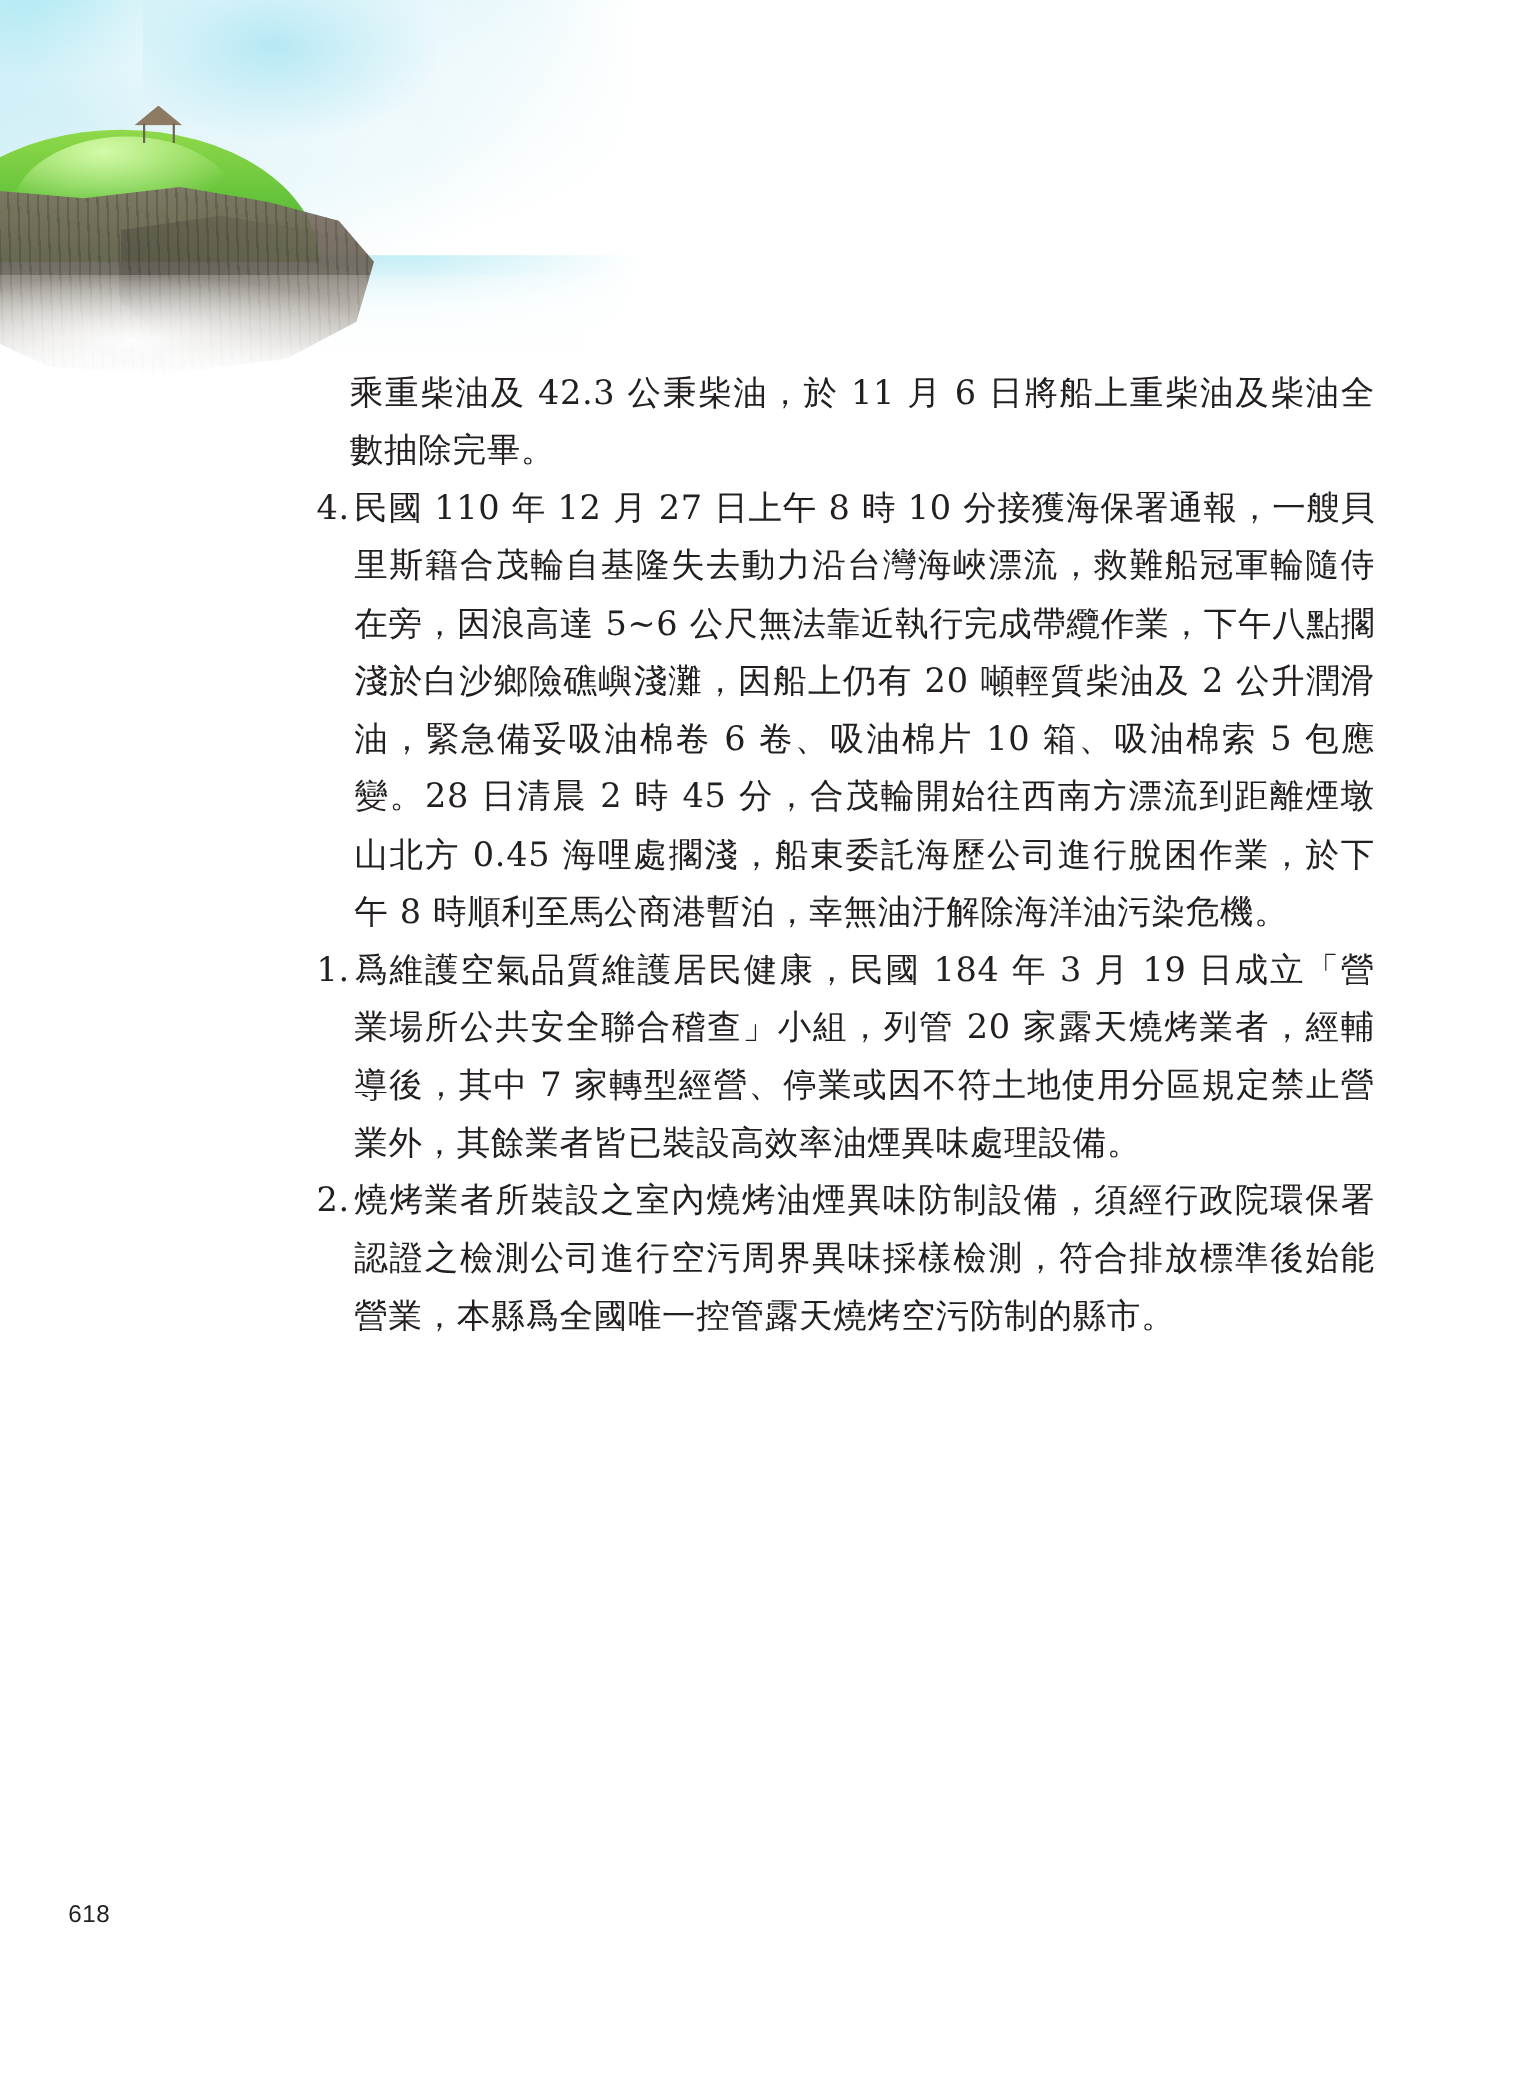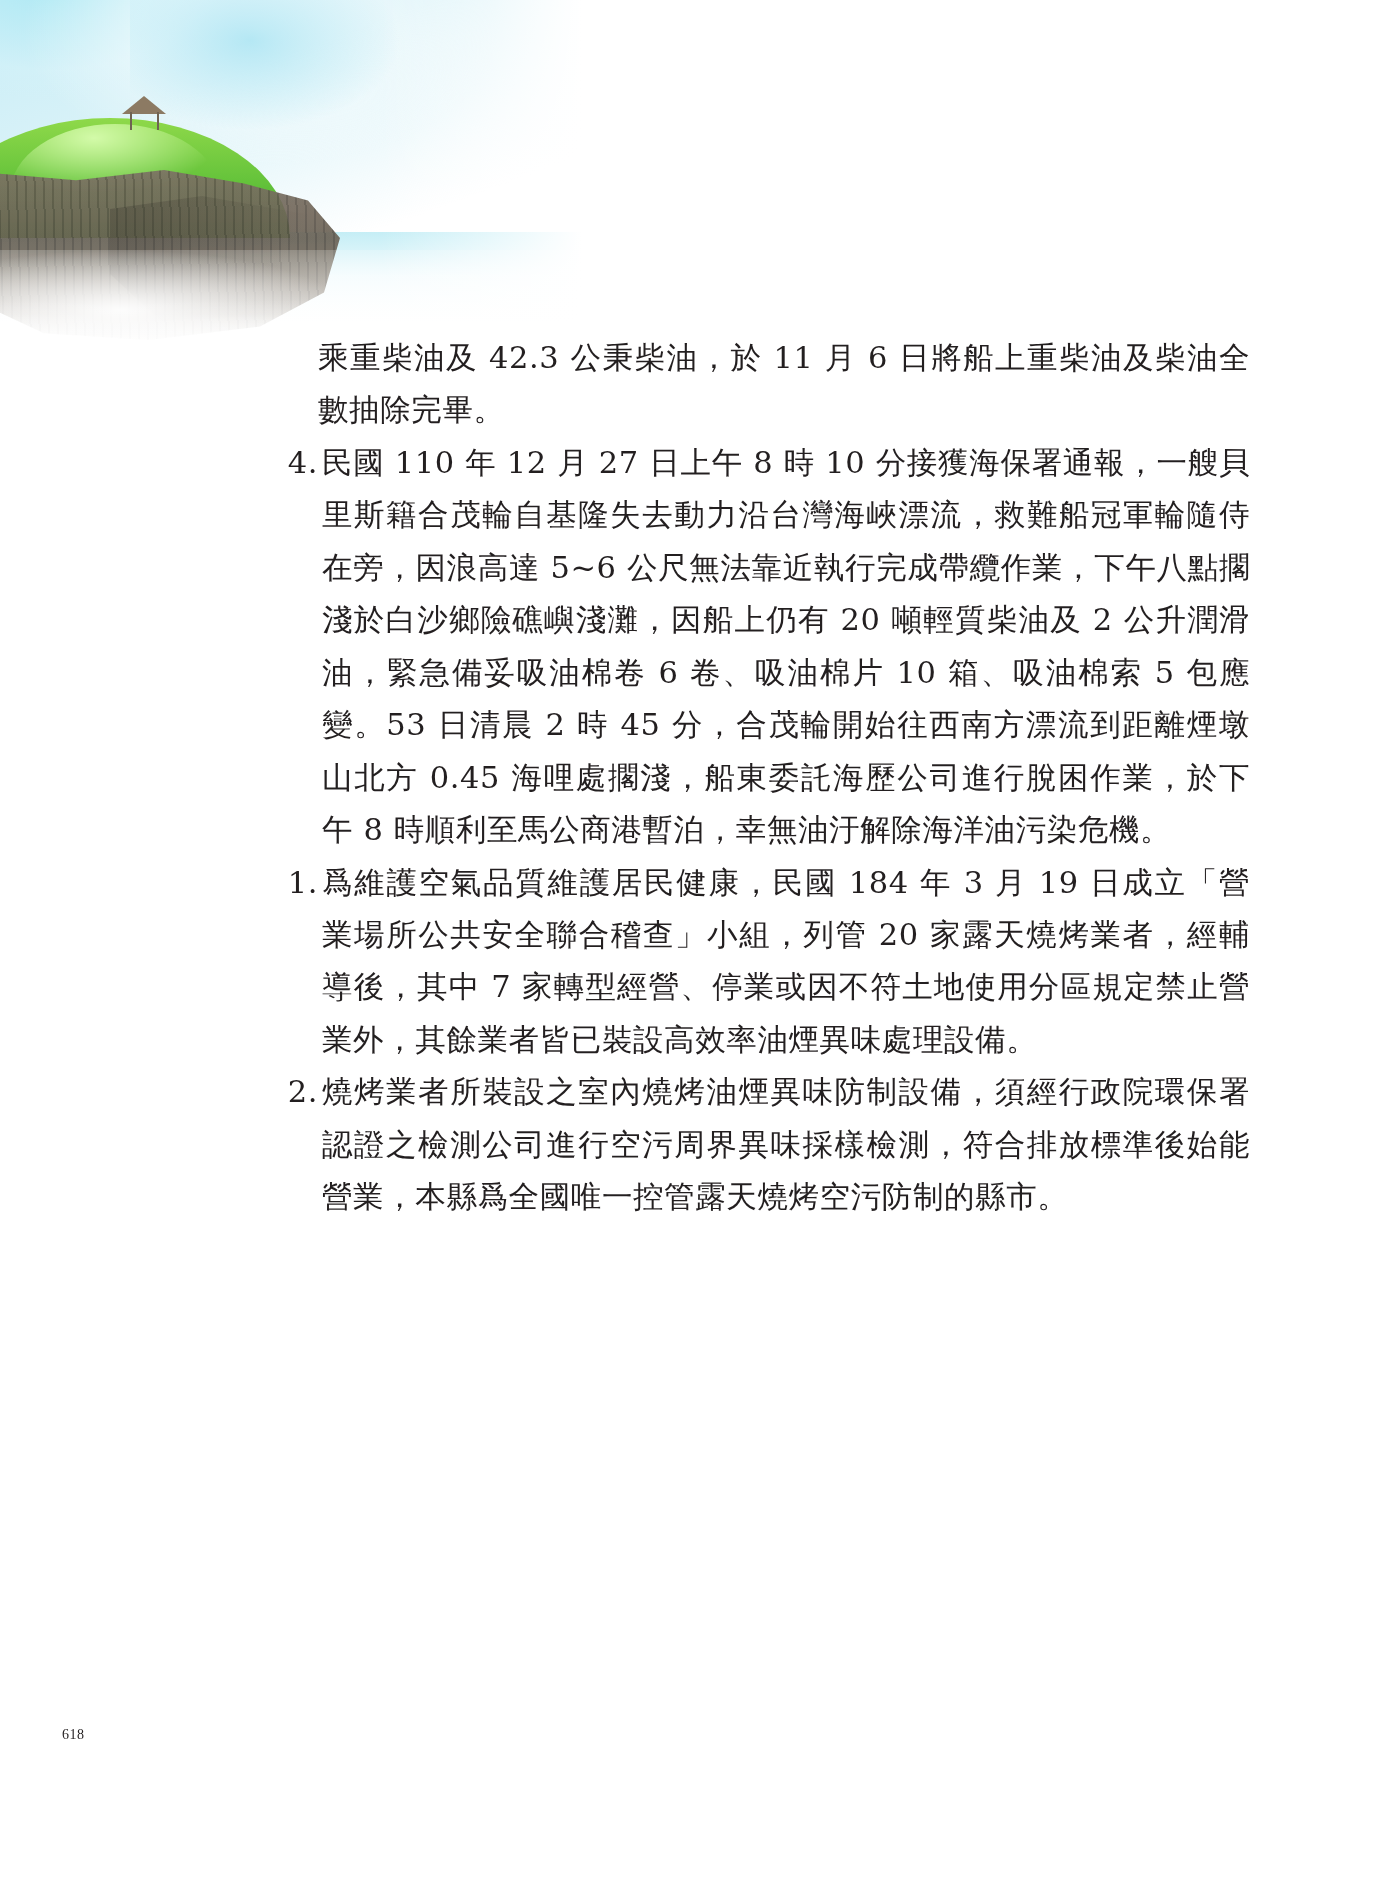--- a/index.html
+++ b/index.html
@@ -187,24 +187,24 @@
     margin-left: -38px;
   }
   .head-item .para-text {
     text-align: left;
   }
 
   .page-number {
     position: absolute;
     left: 62px;
     top: 1725px;
-    font-size: 14px;
+    font-size: 22px;
     letter-spacing: 0.5px;
     color: #231f20;
-    font-family: Liberation Serif, serif;
+    font-family: Liberation Sans, sans-serif;
   }
 </style>
 </head>
 <body>
 
 <div class="page-art">
   <div class="art-sky"></div>
   <div class="art-sky2"></div>
   <div class="art-sea"></div>
   <div class="art-hill"></div>
@@ -221,21 +221,21 @@
 
 <div class="doc">
   <div class="body-block">
 
     <div class="para cont">
       <div class="para-text">乘重柴油及 42.3 公秉柴油，於 11 月 6 日將船上重柴油及柴油全數抽除完畢。</div>
     </div>
 
     <div class="para num-item">
       <div class="marker">4.</div>
-      <div class="para-text">民國 110 年 12 月 27 日上午 8 時 10 分接獲海保署通報，一艘貝里斯籍合茂輪自基隆失去動力沿台灣海峽漂流，救難船冠軍輪隨侍在旁，因浪高達 5~6 公尺無法靠近執行完成帶纜作業，下午八點擱淺於白沙鄉險礁嶼淺灘，因船上仍有 20 噸輕質柴油及 2 公升潤滑油，緊急備妥吸油棉卷 6 卷、吸油棉片 10 箱、吸油棉索 5 包應變。53 日清晨 2 時 45 分，合茂輪開始往西南方漂流到距離煙墩山北方 0.45 海哩處擱淺，船東委託海歷公司進行脫困作業，於下午 8 時順利至馬公商港暫泊，幸無油汙解除海洋油污染危機。</div>
+      <div class="para-text">民國 110 年 12 月 27 日上午 8 時 10 分接獲海保署通報，一艘貝里斯籍合茂輪自基隆失去動力沿台灣海峽漂流，救難船冠軍輪隨侍在旁，因浪高達 5~6 公尺無法靠近執行完成帶纜作業，下午八點擱淺於白沙鄉險礁嶼淺灘，因船上仍有 20 噸輕質柴油及 2 公升潤滑油，緊急備妥吸油棉卷 6 卷、吸油棉片 10 箱、吸油棉索 5 包應變。28 日清晨 2 時 45 分，合茂輪開始往西南方漂流到距離煙墩山北方 0.45 海哩處擱淺，船東委託海歷公司進行脫困作業，於下午 8 時順利至馬公商港暫泊，幸無油汙解除海洋油污染危機。</div>
     </div>
 
 
     <div class="para num-item">
       <div class="marker">1.</div>
       <div class="para-text">爲維護空氣品質維護居民健康，民國 184 年 3 月 19 日成立「營業場所公共安全聯合稽查」小組，列管 20 家露天燒烤業者，經輔導後，其中 7 家轉型經營、停業或因不符土地使用分區規定禁止營業外，其餘業者皆已裝設高效率油煙異味處理設備。</div>
     </div>
 
     <div class="para num-item">
       <div class="marker">2.</div>

